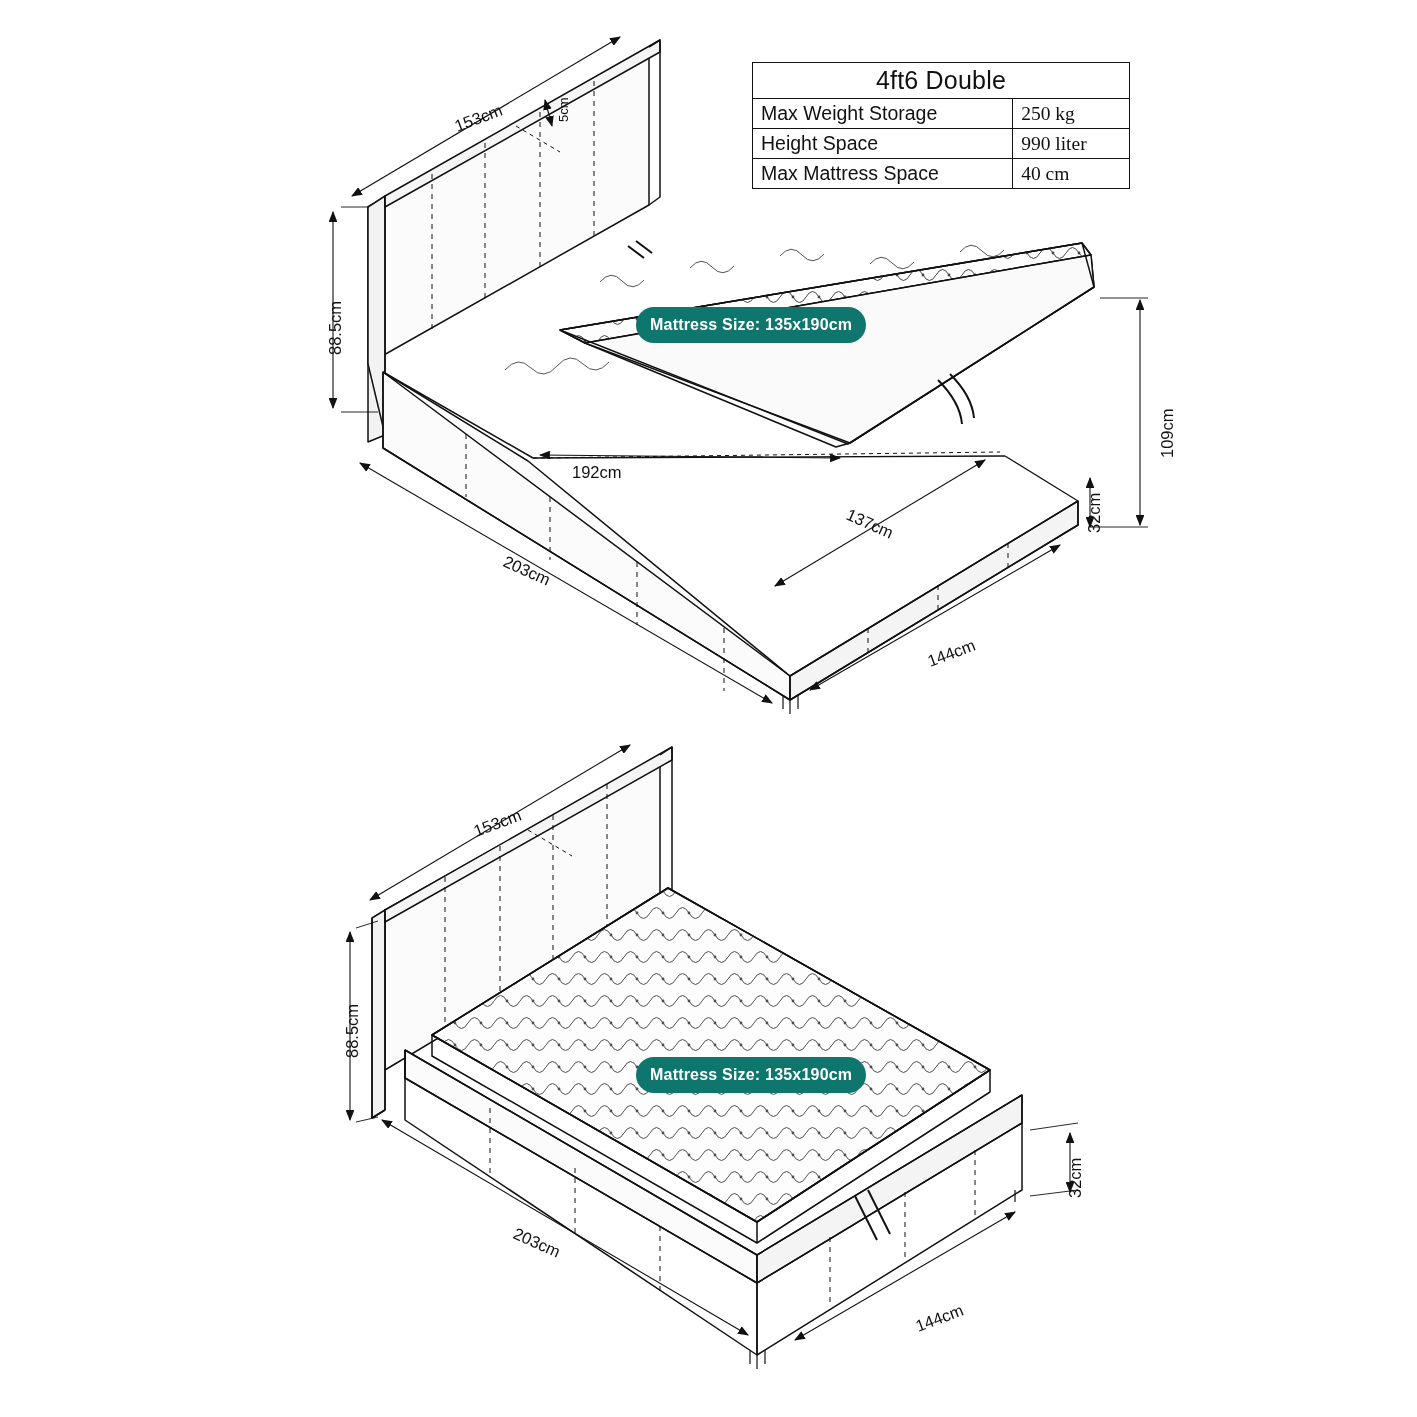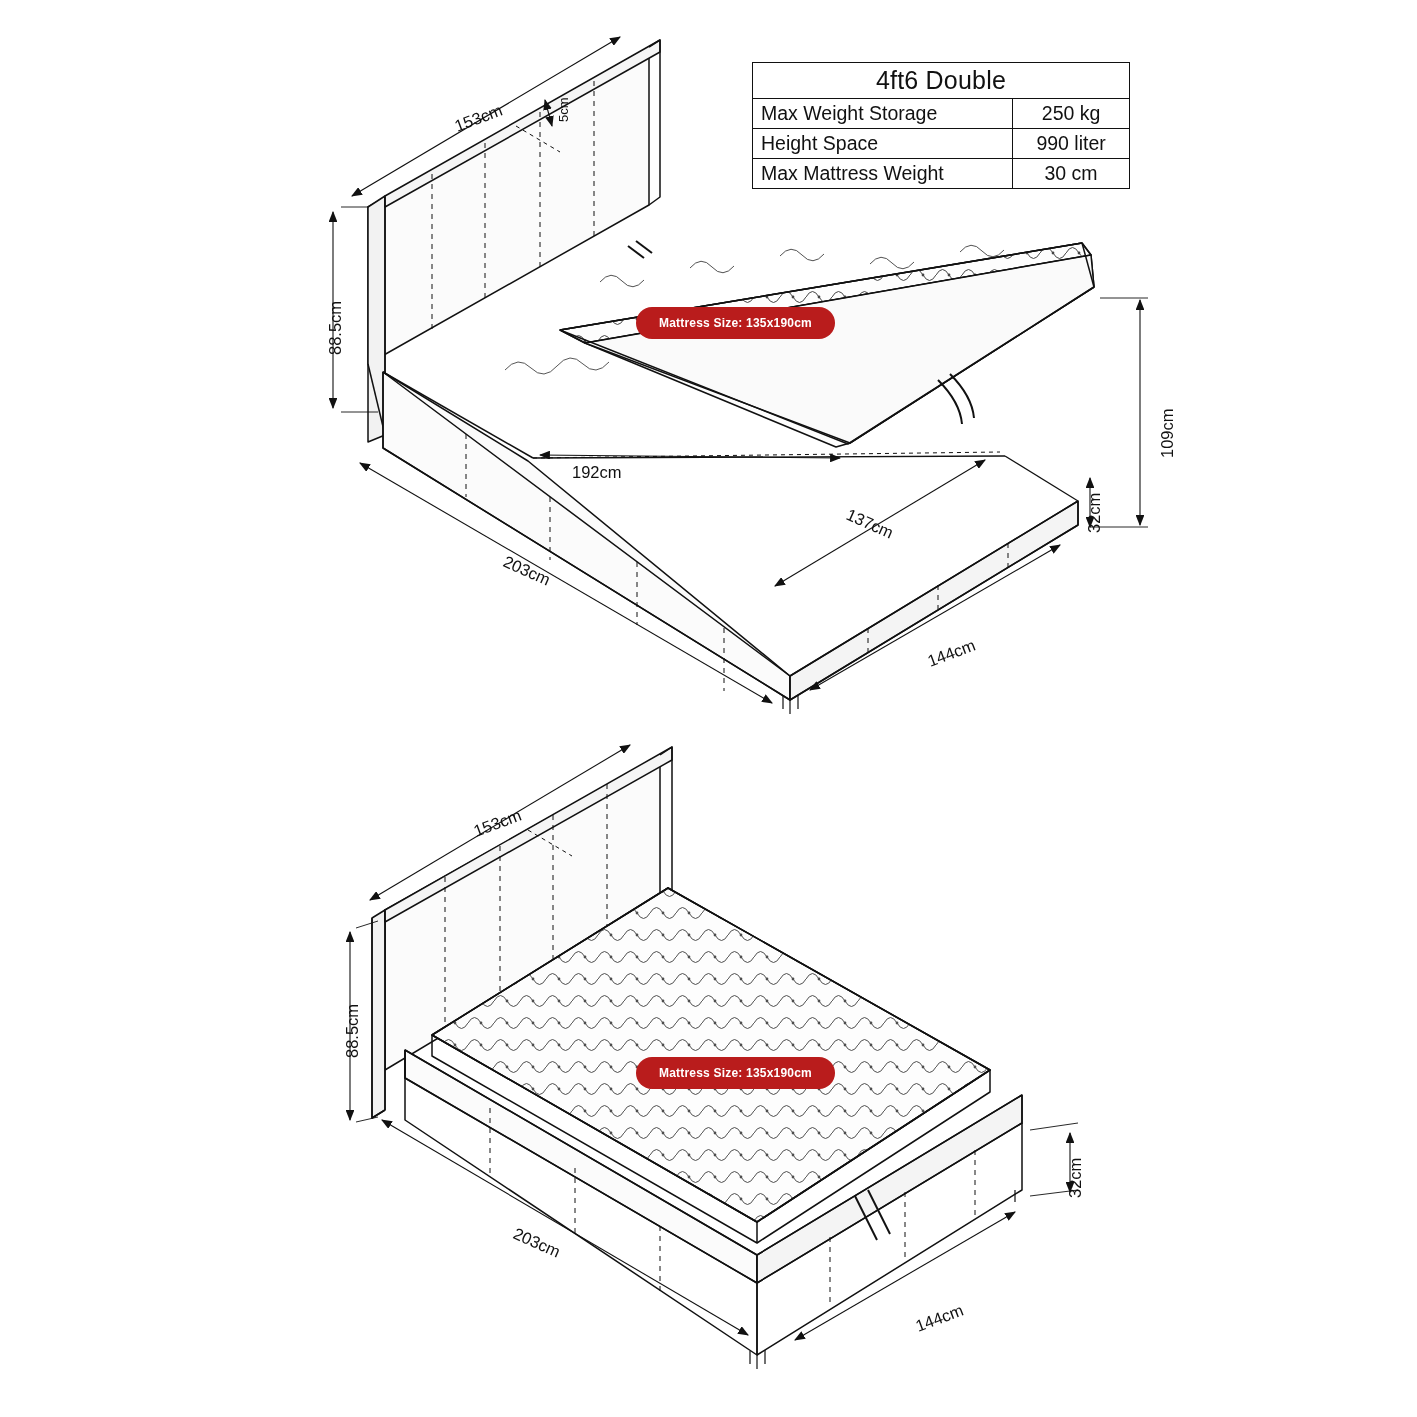--- a/index.html
+++ b/index.html
@@ -43,30 +43,30 @@
     color: #111;
   }
   .spec-title {
     text-align: center;
     font-size: 25px;
     font-weight: bold;
     padding: 6px 4px 7px 4px;
     letter-spacing: .2px;
   }
   .spec-label { width: 69%; padding-left: 16px; }
-  .spec-value { width: 31%; text-align: center; }
+  .spec-value { width: 31%; text-align: left; font-family: Liberation Serif, serif; }
   
   .pill {
     position: absolute;
-    background: #b91c1c;
+    background: #0f766e;
     color: #ffffff;
-    font-size: 12px;
+    font-size: 16px;
     font-weight: bold;
     border-radius: 19px;
-    padding: 9px 23px;
+    padding: 9px 14px;
     white-space: nowrap;
     letter-spacing: .2px;
   }
   #pill-top { left: 636px; top: 307px; }
   #pill-bottom { left: 636px; top: 1057px; }
   
   .dim {
     position: absolute;
     font-size: 16.5px;
     color: #111;
@@ -277,22 +277,22 @@
     </tr>
     <tr>
       <td class="spec-label">Max Weight Storage</td>
       <td class="spec-value">250 kg</td>
     </tr>
     <tr>
       <td class="spec-label">Height Space</td>
       <td class="spec-value">990 liter</td>
     </tr>
     <tr>
-      <td class="spec-label">Max Mattress Weight</td>
-      <td class="spec-value">30  cm</td>
+      <td class="spec-label">Max Mattress Space</td>
+      <td class="spec-value">40  cm</td>
     </tr>
   </tbody>
     </table>
 
   <div class="pill" id="pill-top">Mattress Size: 135x190cm</div>
   <div class="pill" id="pill-bottom">Mattress Size: 135x190cm</div>
 
   <div class="dim rotTilt-up" style="left:452px; top:118px;">153cm</div>
   <div class="dim tiny rot90" style="left:556px; top:122px;">5cm</div>
   <div class="dim rot90" style="left:326px; top:355px;">88.5cm</div>

